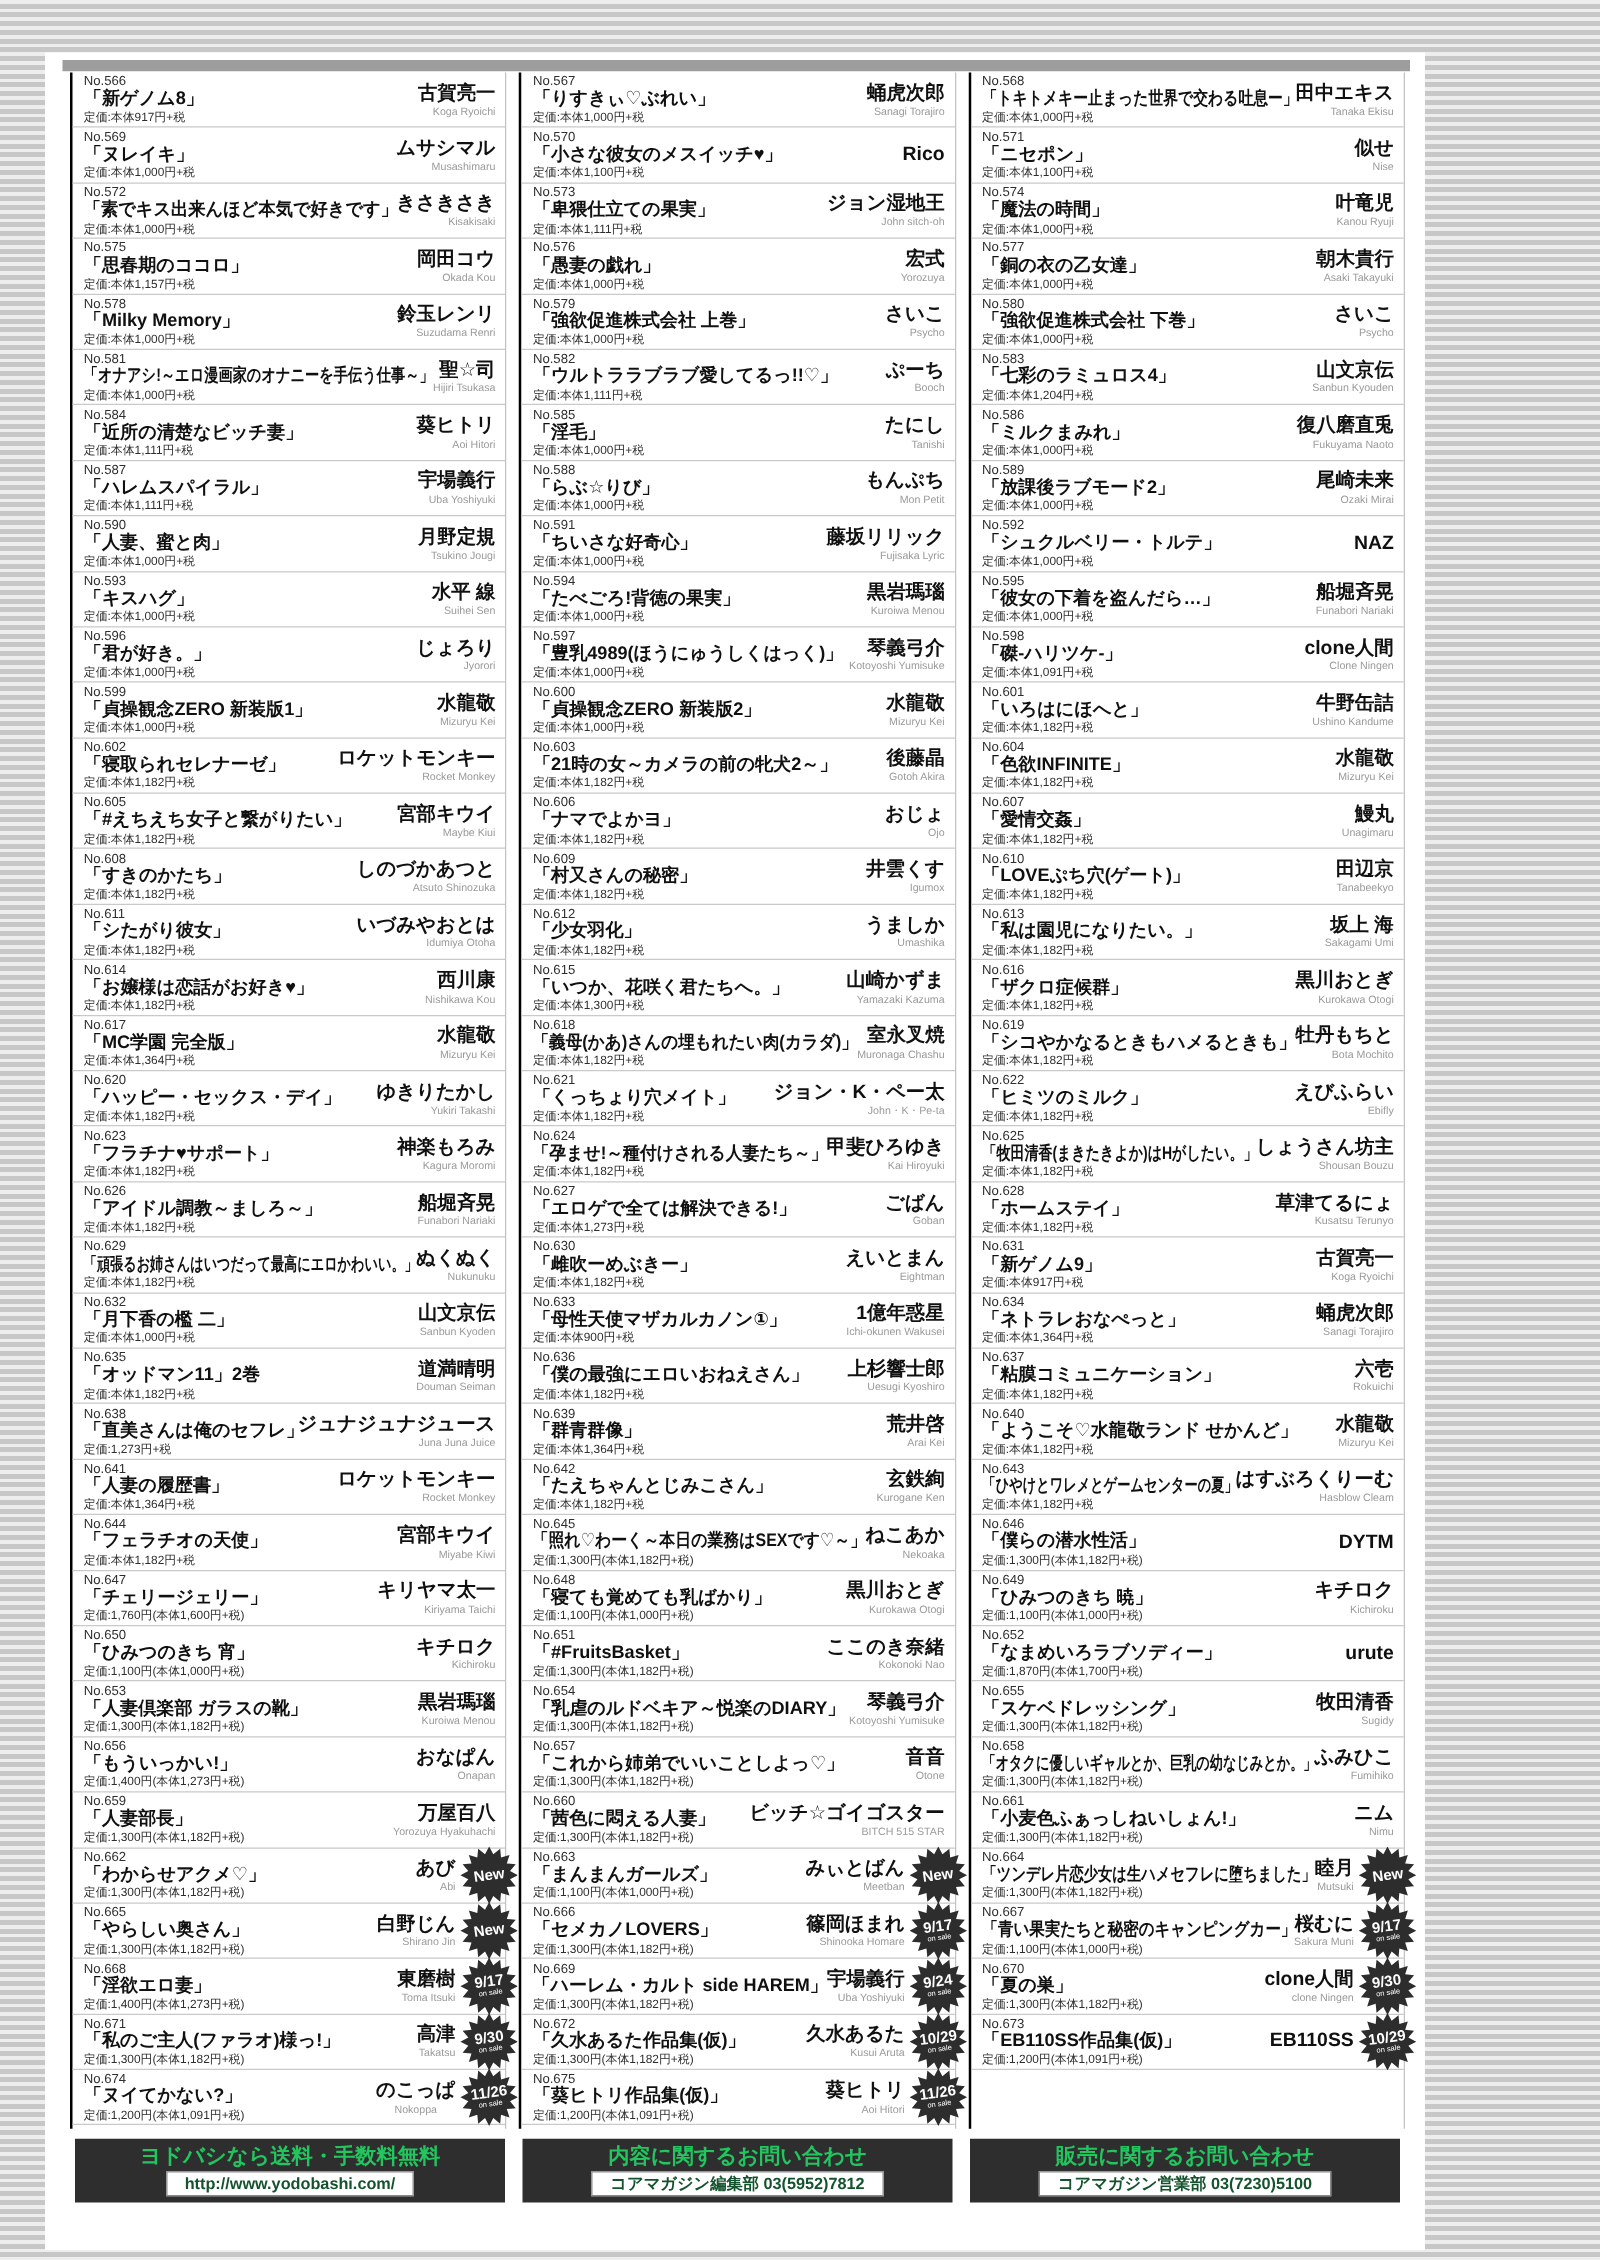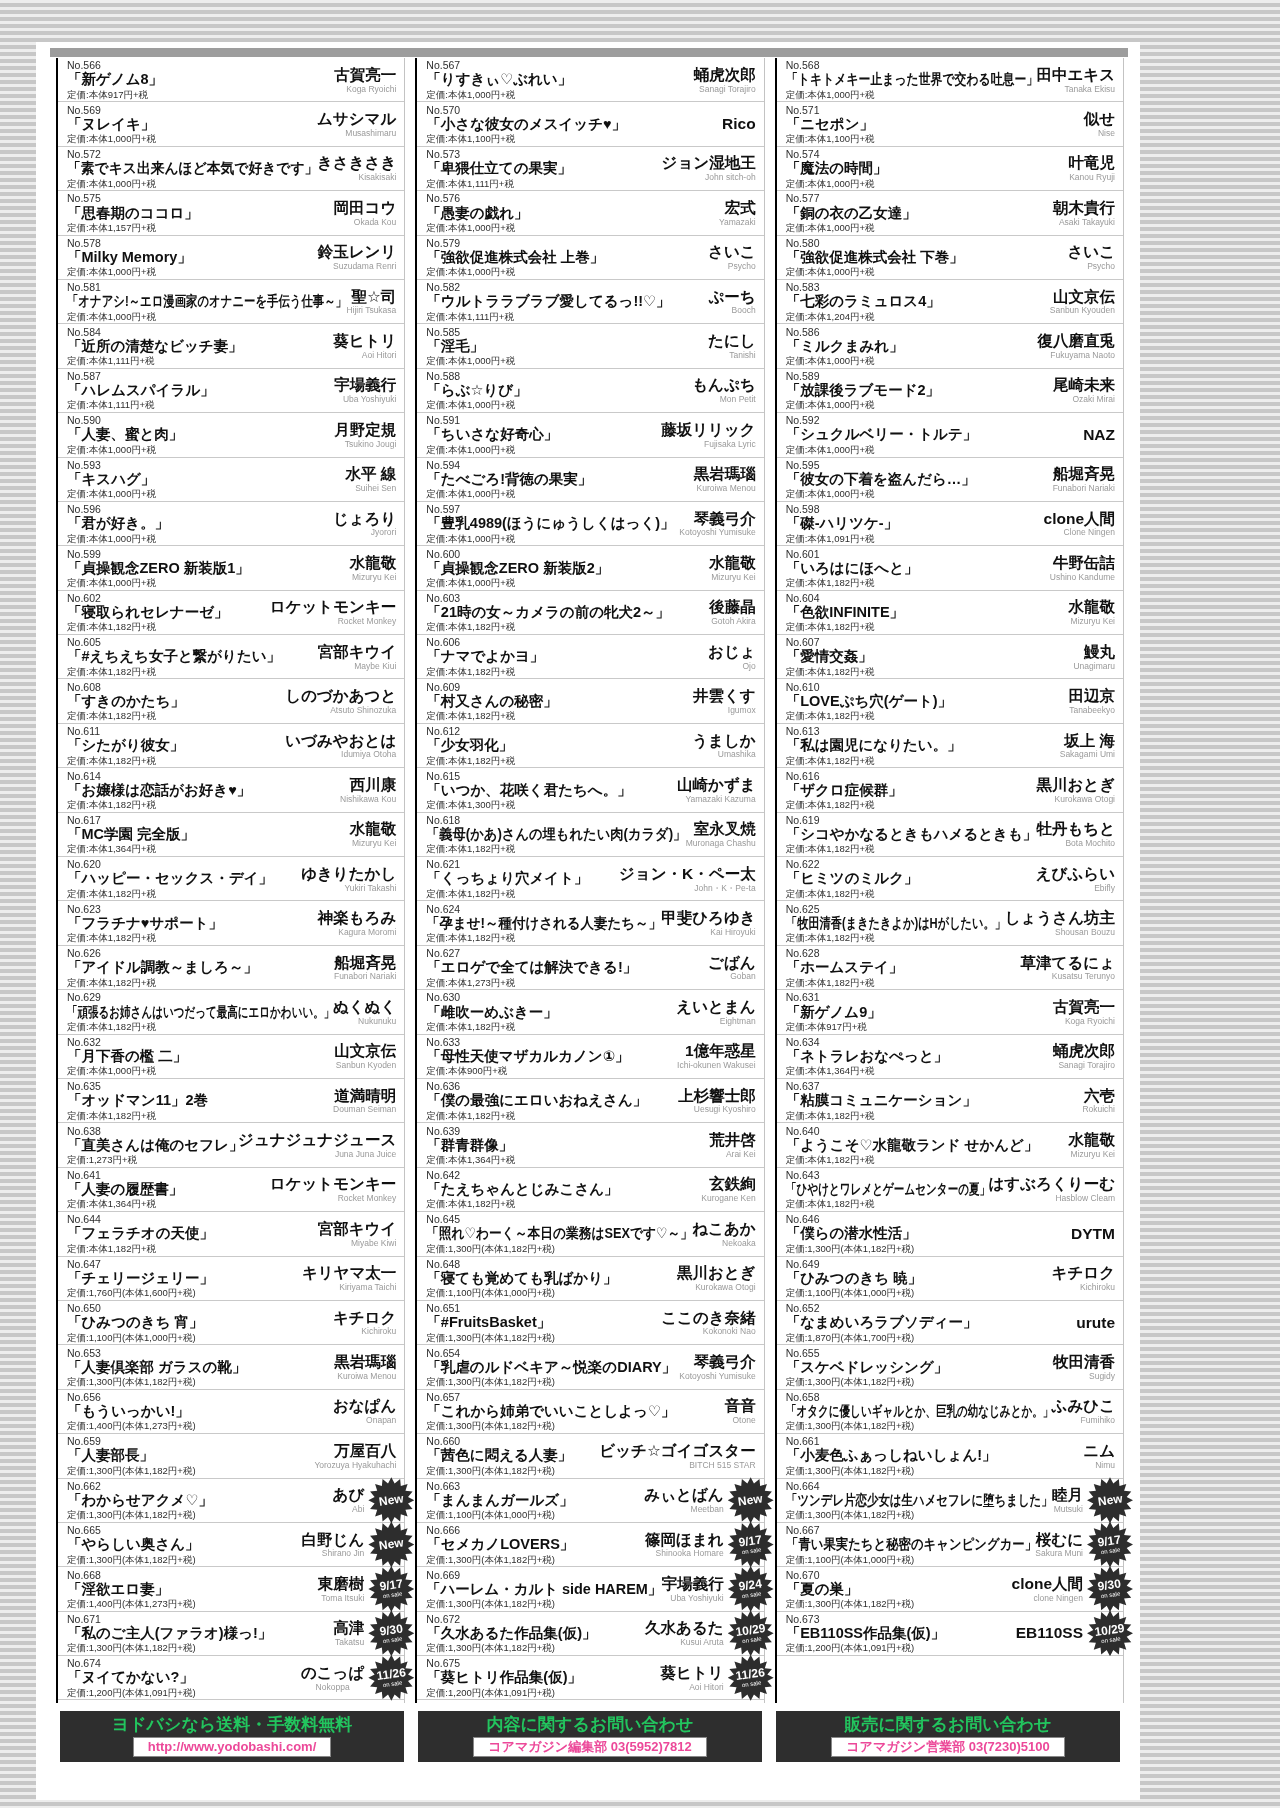--- a/index.html
+++ b/index.html
@@ -45,21 +45,21 @@
   .row.empty{border-bottom:none;}
   .footer{
     display:grid;grid-template-columns:1fr 1fr 1fr;column-gap:14px;
     margin-top:8px;padding:0 4px;
   }
   .footer-box{
     background:#2e2e2e;padding:4px 6px 5px;display:flex;flex-direction:column;align-items:center;row-gap:2px;
   }
   .footer-heading{color:#22c55e;font-size:17px;font-weight:bold;line-height:1.2;}
   .footer-line{
-    background:#fff;color:#ec4899;font-size:13px;font-weight:bold;line-height:1.2;
+    background:#fff;color:#14532d;font-size:13px;font-weight:bold;line-height:1.2;
     padding:1px 14px;border:1px solid #888;white-space:nowrap;max-width:96%;overflow:hidden;text-align:center;
   }
 </style>
 </head>
 <body>
 
 <div class="page">
   <div class="top-bar"></div>
 
   <div class="catalog">
@@ -572,21 +572,21 @@
 
   </div>
         <div class="row">
     <div class="row-main">
       <div class="no">No.576</div>
       <div class="title">「愚妻の戯れ」</div>
       <div class="price">定価:本体1,000円+税</div>
     </div>
     <div class="row-side">
       <div class="author">宏式</div>
-      <div class="romaji">Yamazaki</div>
+      <div class="romaji">Yorozuya</div>
     </div>
 
   </div>
         <div class="row">
     <div class="row-main">
       <div class="no">No.579</div>
       <div class="title">「強欲促進株式会社 上巻」</div>
       <div class="price">定価:本体1,000円+税</div>
     </div>
     <div class="row-side">

